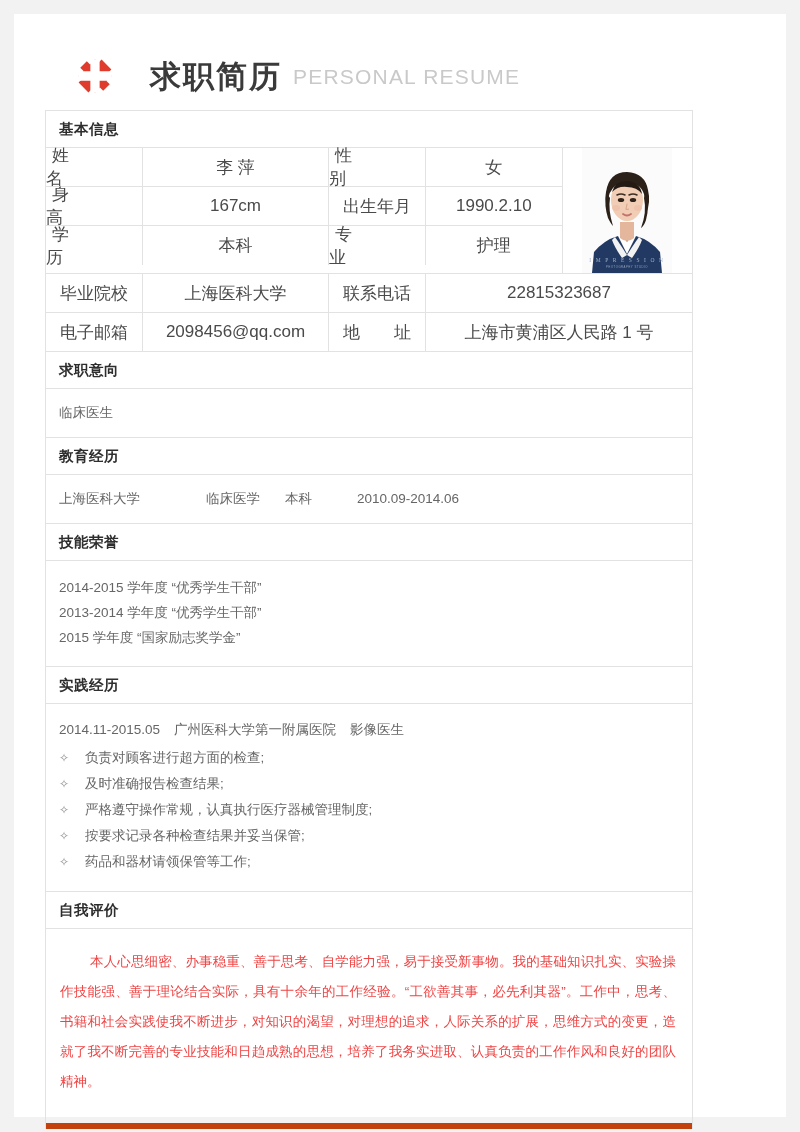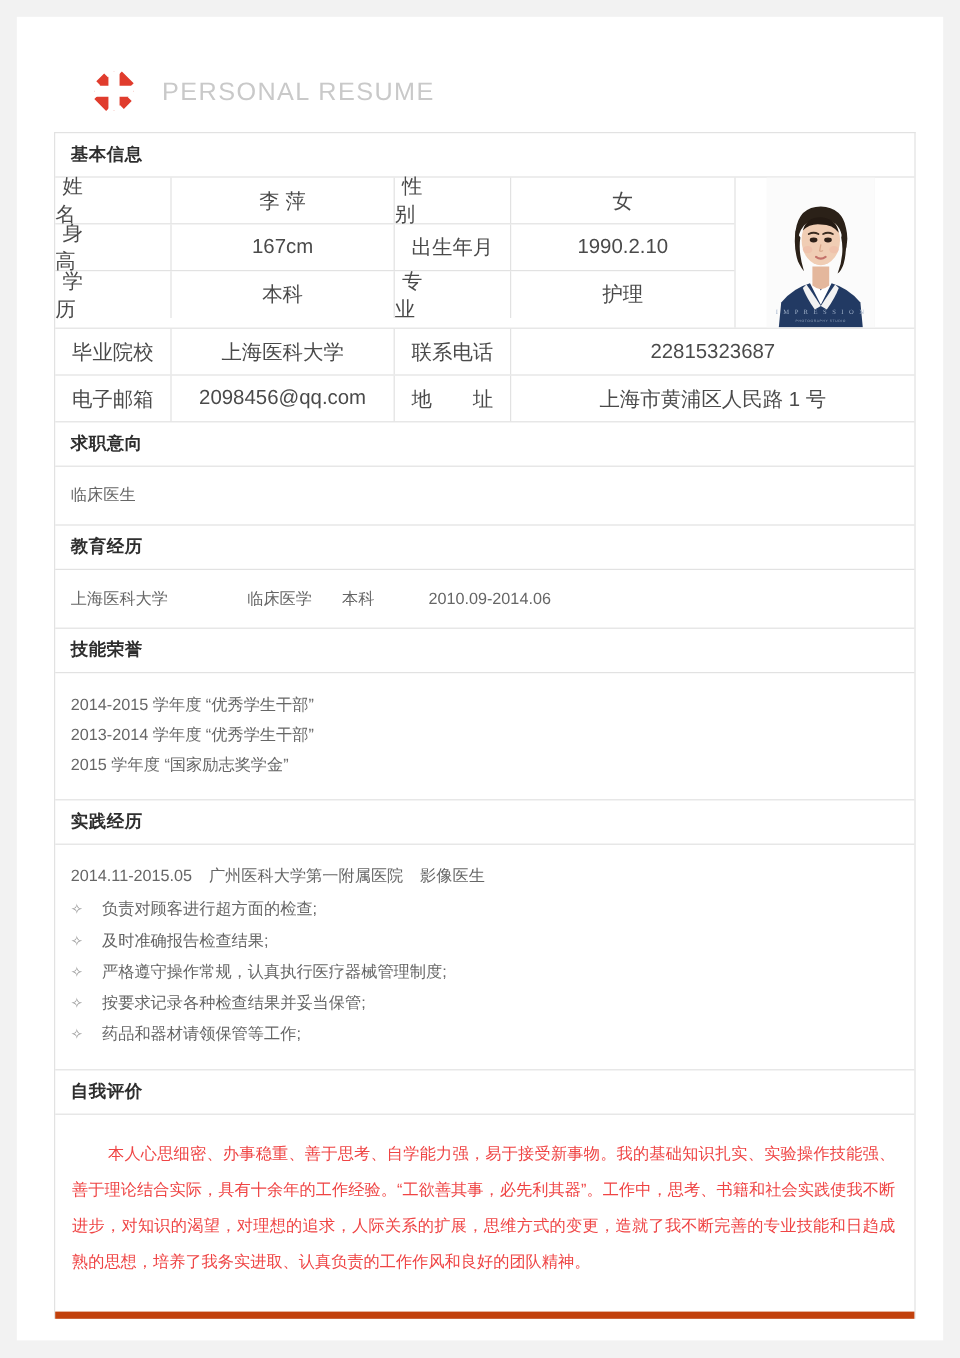--- a/index.html
+++ b/index.html
@@ -52,21 +52,21 @@
     color: #c9c9c9;
     letter-spacing: 1.2px;
     margin-left: 11px;
     line-height: 1;
     white-space: nowrap;
   }
 
   
   .doc {
     margin: 0 24px 0 31px;
-    width: 718px;
+    width: 648px;
     border: 1px solid #e2e2e2;
     border-bottom: none;
   }
 
   .sec-head {
     border-bottom: 1px solid #e2e2e2;
     height: 37px;
     line-height: 37px;
     padding-left: 13px;
     font-size: 14.5px;
@@ -187,20 +187,21 @@
     <div class="logo">
       <svg viewBox="0 0 100 100" xmlns="http://www.w3.org/2000/svg">
         <g transform="rotate(45 50 50)">
           <path d="M30 30 h40 v40 h-40 z" fill="#e03c2d"></path>
           <path d="M22 42 h16 v-20 h24 v20 h16 v16 h-16 v20 h-24 v-20 h-16 z" fill="#e03c2d"></path>
         </g>
         <path d="M42 22 h16 v20 h20 v16 h-20 v20 h-16 v-20 h-20 v-16 h20 z" fill="#ffffff"></path>
         <path d="M44.5 25 h11 v20 h20 v11 h-20 v20 h-11 v-20 h-20 v-11 h20 z" fill="#e03c2d" opacity="0"></path>
       </svg>
     </div>
+    <div class="title-cn">求职简历</div>
     <div class="title-en">PERSONAL RESUME</div>
   </div>
 
   <div class="doc">
 
     <div class="sec-head">基本信息</div>
 
     <div class="binfo">
       <div class="binfo-left">
 

